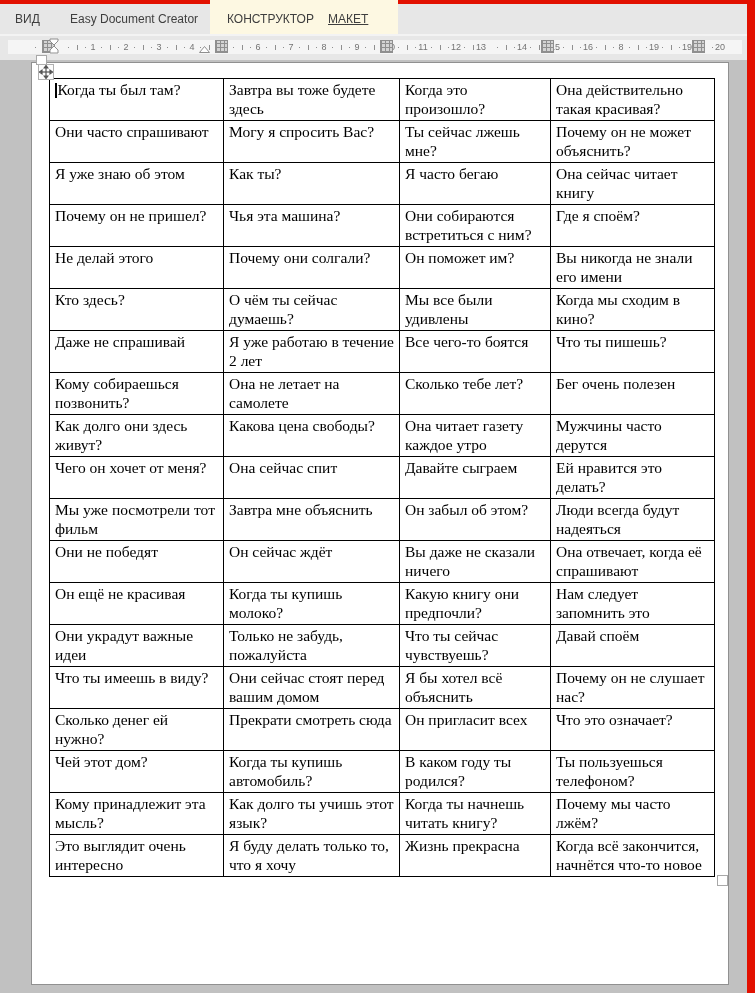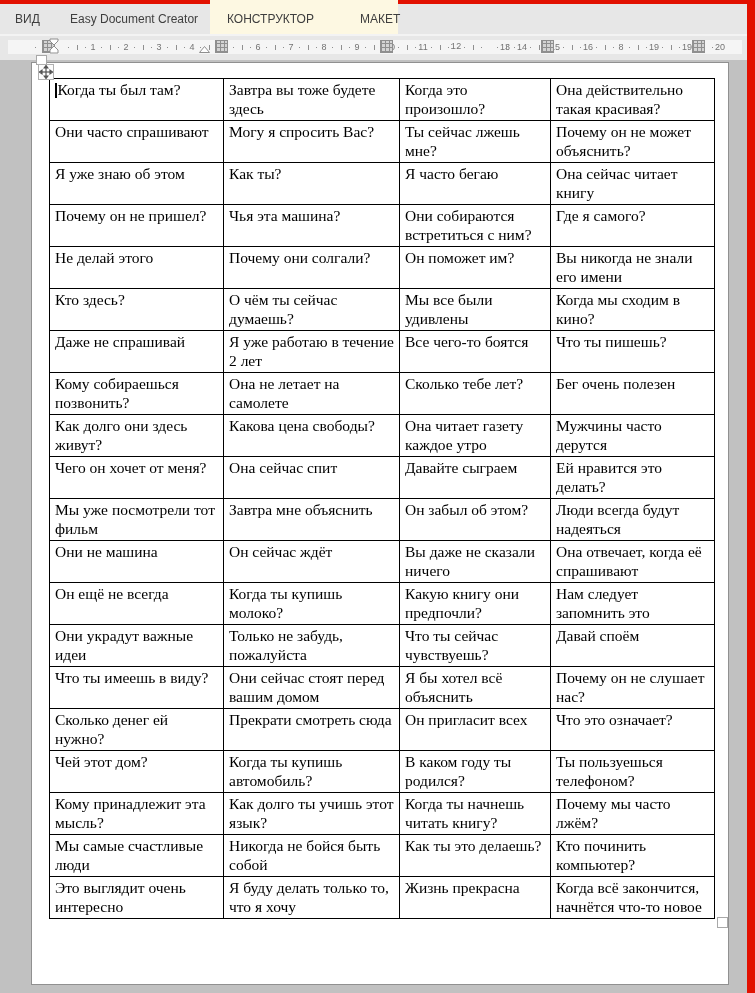--- a/index.html
+++ b/index.html
@@ -9,21 +9,21 @@
     -webkit-font-smoothing:antialiased;
   }
   
   .chrome{position:absolute;top:0;left:0;width:755px;height:34px;background:#e7e7e7;z-index:2;}
   .red-top{position:absolute;top:0;left:0;width:755px;height:4px;background:#e21000;}
   .contextual-bg{position:absolute;top:0;left:210px;width:188px;height:34px;background:#fdf8e2;}
   .tab{position:absolute;top:4px;height:30px;line-height:30px;font-size:12px;color:#3e3e3e;z-index:3;white-space:nowrap;cursor:default;}
   .tab-vid{left:15px;}
   .tab-edc{left:70px;}
   .tab-konstruktor{left:227px;}
-  .tab-maket{left:360px;}
+  .tab-maket{left:328px;text-decoration:underline;}
   .red-right{position:absolute;top:0;right:0;width:8px;height:993px;background:#e21000;z-index:9;}
   
   .ruler-area{position:absolute;top:34px;left:0;width:755px;height:24px;background:#e7e7e7;border-top:2px solid #f3f3f3;z-index:2;}
   .ruler-band{position:absolute;left:8px;top:4px;width:734px;height:14px;background:#f5f5f5;}
   .rnum{position:absolute;top:1px;width:14px;text-align:center;font-size:9px;color:#737373;line-height:12px;}
   .rdot{position:absolute;top:7px;width:1px;height:1px;background:#8f8f8f;}
   .rtick{position:absolute;top:5px;width:1px;height:5px;background:#8f8f8f;}
   .rmarker{
     position:absolute;top:0;width:11px;height:11px;border:1px solid #8f8f8f;background-color:#d4d4d4;
     background-image:repeating-linear-gradient(0deg,#8f8f8f 0 1px,transparent 1px 4px),
@@ -106,25 +106,25 @@
       <i class="rtick" style="left: 365.5px;"></i>
       <i class="rdot" style="left: 373.75px;"></i>
       <span class="rnum" style="left: 375px;">10</span>
       <i class="rdot" style="left: 390.25px;"></i>
       <i class="rtick" style="left: 398.5px;"></i>
       <i class="rdot" style="left: 406.75px;"></i>
       <span class="rnum" style="left: 408px;">11</span>
       <i class="rdot" style="left: 423.25px;"></i>
       <i class="rtick" style="left: 431.5px;"></i>
       <i class="rdot" style="left: 439.75px;"></i>
-      <span class="rnum" style="left: 441px; font-family: Liberation Mono, monospace;">12</span>
+      <span class="rnum" style="left: 441px;">12</span>
       <i class="rdot" style="left: 456.25px;"></i>
       <i class="rtick" style="left: 464.5px;"></i>
       <i class="rdot" style="left: 472.75px;"></i>
-      <span class="rnum" style="left: 490px; text-align: center;">13</span>
+      <span class="rnum" style="left: 466px; text-align: center;">13</span>
       <i class="rdot" style="left: 489.25px;"></i>
       <i class="rtick" style="left: 497.5px;"></i>
       <i class="rdot" style="left: 505.75px;"></i>
       <span class="rnum" style="left: 507px;">14</span>
       <i class="rdot" style="left: 522.25px;"></i>
       <i class="rtick" style="left: 530.5px;"></i>
       <i class="rdot" style="left: 538.75px;"></i>
       <span class="rnum" style="left: 540px;">15</span>
       <i class="rdot" style="left: 555.25px;"></i>
       <i class="rtick" style="left: 563.5px;"></i>
@@ -200,21 +200,21 @@
             <tr>
               <td>Я уже знаю об этом</td>
               <td>Как ты?</td>
               <td>Я часто бегаю</td>
               <td>Она сейчас читает книгу</td>
             </tr>
             <tr>
               <td>Почему он не пришел?</td>
               <td>Чья эта машина?</td>
               <td>Они собираются встретиться с ним?</td>
-              <td>Где я самого?</td>
+              <td>Где я споём?</td>
             </tr>
             <tr>
               <td>Не делай этого</td>
               <td>Почему они солгали?</td>
               <td>Он поможет им?</td>
               <td>Вы никогда не знали его имени</td>
             </tr>
             <tr>
               <td>Кто здесь?</td>
               <td>О чём ты сейчас думаешь?</td>
@@ -245,27 +245,27 @@
               <td>Давайте сыграем</td>
               <td>Ей нравится это делать?</td>
             </tr>
             <tr>
               <td>Мы уже посмотрели тот фильм</td>
               <td>Завтра мне объяснить</td>
               <td>Он забыл об этом?</td>
               <td>Люди всегда будут надеяться</td>
             </tr>
             <tr>
-              <td>Они не машина</td>
+              <td>Они не победят</td>
               <td>Он сейчас ждёт</td>
               <td>Вы даже не сказали ничего</td>
               <td>Она отвечает, когда её спрашивают</td>
             </tr>
             <tr>
-              <td>Он ещё не всегда</td>
+              <td>Он ещё не красивая</td>
               <td>Когда ты купишь молоко?</td>
               <td>Какую книгу они предпочли?</td>
               <td>Нам следует запомнить это</td>
             </tr>
             <tr>
               <td>Они украдут важные идеи</td>
               <td>Только не забудь, пожалуйста</td>
               <td>Что ты сейчас чувствуешь?</td>
               <td>Давай споём</td>
             </tr>
@@ -285,26 +285,20 @@
               <td>Чей этот дом?</td>
               <td>Когда ты купишь автомобиль?</td>
               <td>В каком году ты родился?</td>
               <td>Ты пользуешься телефоном?</td>
             </tr>
             <tr>
               <td>Кому принадлежит эта мысль?</td>
               <td>Как долго ты учишь этот язык?</td>
               <td>Когда ты начнешь читать книгу?</td>
               <td>Почему мы часто лжём?</td>
-            </tr>
-            <tr>
-              <td>Мы самые счастливые люди</td>
-              <td>Никогда не бойся быть собой</td>
-              <td>Как ты это делаешь?</td>
-              <td>Кто починить компьютер?</td>
             </tr>
             <tr>
               <td>Это выглядит очень интересно</td>
               <td>Я буду делать только то, что я хочу</td>
               <td>Жизнь прекрасна</td>
               <td>Когда всё закончится, начнётся что-то новое</td>
             </tr>
           </tbody>
       </table>
       <div class="resize-handle"></div>

